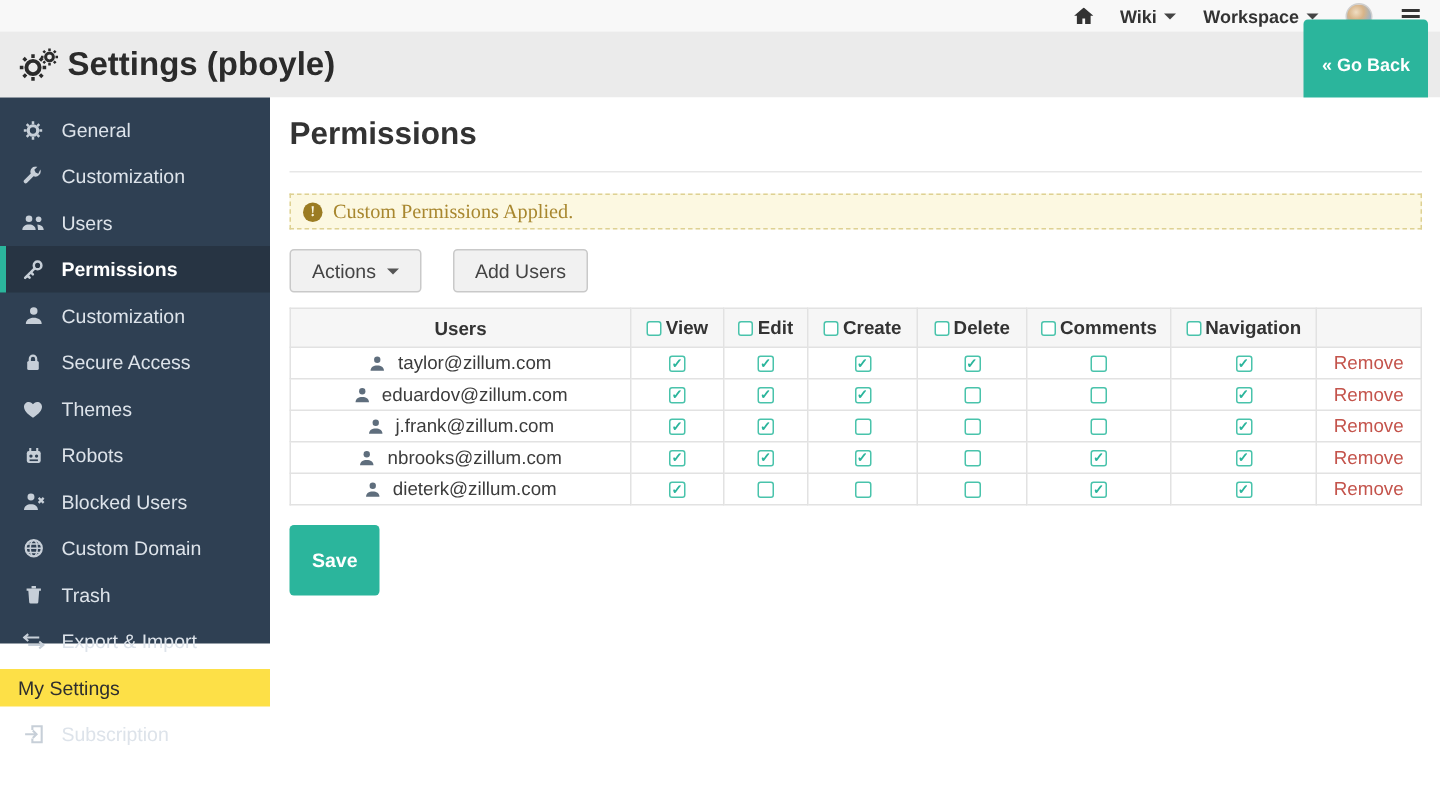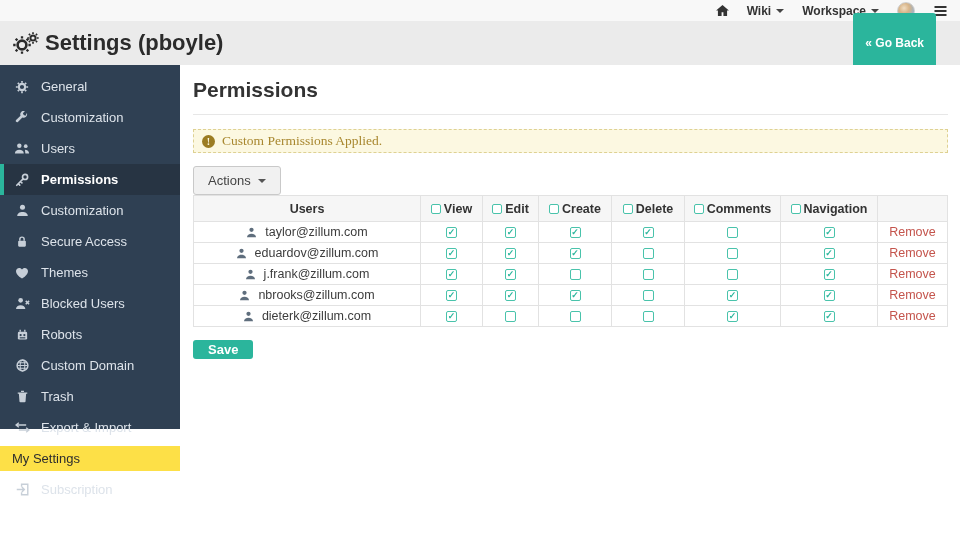--- a/index.html
+++ b/index.html
@@ -18,52 +18,52 @@
   .topbar .nav-link{display:flex;align-items:center;gap:5px;cursor:pointer}
   .caret{width:0;height:0;border-left:4px solid transparent;border-right:4px solid transparent;border-top:4px solid #444;display:inline-block}
   .home-ic{color:#333}
   .avatar{width:18px;height:18px;border-radius:50%;background:radial-gradient(circle at 38% 32%,#f0ddc2 0%,#d8b488 35%,#9fb3c4 70%,#7e93a8 100%);border:1px solid #cfcfcf}
   .menu-ic{color:#333}
 
   
   .header{height:44px;background:#ebebeb;display:flex;align-items:center;padding:0 8px}
   .header .cogs{color:#2b2b2b;margin:0 6px 0 4px}
   .page-title{font-size:22px;font-weight:bold;color:#2b2b2b}
-  .go-back{margin-left:auto;margin-right:16px;background:var(--teal);color:#fff;font-size:12px;font-weight:bold;border:none;border-radius:3px;padding:23px 12px;cursor:pointer;font-family:inherit}
+  .go-back{margin-left:auto;margin-right:0;background:var(--teal);color:#fff;font-size:12px;font-weight:bold;border:none;border-radius:3px;padding:23px 12px;cursor:pointer;font-family:inherit}
 
   
   .wrap{display:flex;height:364px}
   .sidebar{width:180px;background:var(--sidebar-bg);color:var(--sidebar-text);padding-top:6px;flex-shrink:0}
   .side-item{display:flex;align-items:center;gap:11px;padding:7px 14px;font-size:13px;cursor:pointer;border-left:4px solid transparent;padding-left:10px;height:31px}
   .side-item .ic{width:16px;display:flex;justify-content:center;color:#c7cfd8}
   .side-item.active{background:var(--sidebar-active);border-left-color:var(--teal);font-weight:bold;color:#fff}
   .side-item.light{background:#fde047;color:#2e2e2e;border-left:none;padding-left:12px;height:25px;margin:3px 0}
 
   
   .main{flex:1;padding:10px 13px;background:#fff}
   h1.section-title{font-size:21px;font-weight:bold;color:#333;margin:3px 0 12px}
   .rule{border:none;border-top:1px solid #e7e7e7;margin-bottom:14px}
   .notice{display:flex;align-items:center;gap:7px;border:1px dashed var(--notice-border);background:var(--notice-bg);color:var(--notice-text);font-family:"Liberation Serif",serif;font-size:13.5px;padding:4px 8px;height:24px;margin-bottom:13px}
   .notice .info-dot{width:13px;height:13px;border-radius:50%;background:#9b7c23;color:#fcf8e1;font-family:"Liberation Serif",serif;font-size:10px;font-weight:bold;display:flex;align-items:center;justify-content:center;flex-shrink:0}
-  .btn-row{display:flex;gap:21px;}
+  .btn-row{display:flex;gap:21px;margin-bottom:10px}
   .btn{background:#f1f1f1;border:1px solid #c9c9c9;border-radius:3px;padding:6px 14px;font-size:13px;color:#444;cursor:pointer;display:flex;align-items:center;gap:7px;font-family:inherit}
   .btn .caret{border-top-color:#555}
 
   table.perm{width:754px;border-collapse:collapse;table-layout:fixed;font-size:12.5px}
   table.perm th,table.perm td{border:1px solid var(--tbl-border)}
   table.perm th{background:#f6f6f6;font-weight:bold;color:#333;height:26px;text-align:center}
   table.perm td{height:21px;text-align:center;padding:0 4px}
   td.user-cell{text-align:left;padding-left:9px;color:#3c3c3c}
   .user-cell .ic{color:#5f6e7d;display:inline-block;vertical-align:-2px;margin-right:8px}
   .cb{width:11px;height:11px;border:1px solid var(--teal-border);border-radius:2px;display:inline-flex;align-items:center;justify-content:center;vertical-align:middle;background:#fff}
   .cb.sm{width:10px;height:10px;margin-right:3px}
   .cb.checked::after{content:"\2713";font-size:9px;line-height:1;color:var(--teal);font-weight:bold}
   .th-label{vertical-align:middle}
   .remove-link{color:var(--remove);cursor:pointer;text-decoration:none;font-size:12.5px}
-  .save-btn{margin-top:13px;background:var(--teal);color:#fff;border:none;border-radius:3px;padding:2px 15px;font-size:13px;font-weight:bold;cursor:pointer;font-family:inherit}
+  .save-btn{margin-top:13px;background:var(--teal);color:#fff;border:none;border-radius:3px;padding:16px 15px;font-size:13px;font-weight:bold;cursor:pointer;font-family:inherit}
 </style>
 </head>
 <body>
 
 <div class="topbar">
   <span class="home-ic">
       <svg width="13" height="11" viewBox="0 0 14 12">
         <path d="M7 0L0 6h2v6h4V8h2v4h4V6h2z" fill="currentColor"></path>
       </svg>
     </span>
@@ -161,42 +161,42 @@
       <div class="side-item">
         <span class="ic">
           <svg width="14" height="12" viewBox="0 0 14 13">
             <path d="M7 12.5C2.5 9.5.5 7 .5 4.5.5 2.5 2 1 4 1c1.3 0 2.4.7 3 1.7C7.6 1.7 8.7 1 10 1c2 0 3.5 1.5 3.5 3.5 0 2.5-2 5-6.5 8z" fill="currentColor"></path>
           </svg>
         </span>
         <span>Themes</span>
       </div>
       <div class="side-item">
         <span class="ic">
-          <svg width="15" height="13" viewBox="0 0 16 14">
-            <circle cx="6" cy="3.6" r="2.5" fill="currentColor"></circle>
-            <path d="M1 13c0-2.8 2.2-4.2 5-4.2s5 1.4 5 4.2z" fill="currentColor"></path>
-            <path d="M11.5 4.2l3.6 3.6M15.1 4.2l-3.6 3.6" stroke="currentColor" stroke-width="1.6"></path>
-          </svg>
-        </span>
-        <span>Blocked Users</span>
-      </div>
-      <div class="side-item">
-        <span class="ic">
           <svg width="13" height="13" viewBox="0 0 14 14">
             <rect x="2" y="4" width="10" height="8.5" rx="1.5" fill="currentColor"></rect>
             <circle cx="5" cy="7.6" r="1.2" fill="#2f4053"></circle>
             <circle cx="9" cy="7.6" r="1.2" fill="#2f4053"></circle>
             <rect x="4" y="10" width="6" height="1.2" fill="#2f4053"></rect>
             <path d="M4.5 4V1.8M9.5 4V1.8" stroke="currentColor" stroke-width="1.5"></path>
           </svg>
         </span>
         <span>Robots</span>
       </div>
       <div class="side-item">
         <span class="ic">
+          <svg width="15" height="13" viewBox="0 0 16 14">
+            <circle cx="6" cy="3.6" r="2.5" fill="currentColor"></circle>
+            <path d="M1 13c0-2.8 2.2-4.2 5-4.2s5 1.4 5 4.2z" fill="currentColor"></path>
+            <path d="M11.5 4.2l3.6 3.6M15.1 4.2l-3.6 3.6" stroke="currentColor" stroke-width="1.6"></path>
+          </svg>
+        </span>
+        <span>Blocked Users</span>
+      </div>
+      <div class="side-item">
+        <span class="ic">
           <svg width="13" height="13" viewBox="0 0 14 14">
             <circle cx="7" cy="7" r="5.8" fill="none" stroke="currentColor" stroke-width="1.6"></circle>
             <ellipse cx="7" cy="7" rx="2.5" ry="5.8" fill="none" stroke="currentColor" stroke-width="1.1"></ellipse>
             <path d="M1.4 7h11.2M2.2 4h9.6M2.2 10h9.6" stroke="currentColor" stroke-width="1.1"></path>
           </svg>
         </span>
         <span>Custom Domain</span>
       </div>
       <div class="side-item">
         <span class="ic">
@@ -236,20 +236,23 @@
 
     <div class="notice">
       <span class="info-dot">!</span>
       <span>Custom Permissions Applied.</span>
     </div>
 
     <div class="btn-row">
       <button class="btn">
         <span>Actions</span>
         <span class="caret"></span>
+      </button>
+      <button class="btn">
+        <span>Add Users</span>
       </button>
     </div>
 
     <table class="perm" id="perm-table">
       <colgroup>
         <col style="width:227px">
           <col style="width:62px">
           <col style="width:56px">
           <col style="width:73px">
         <col style="width:73px">

